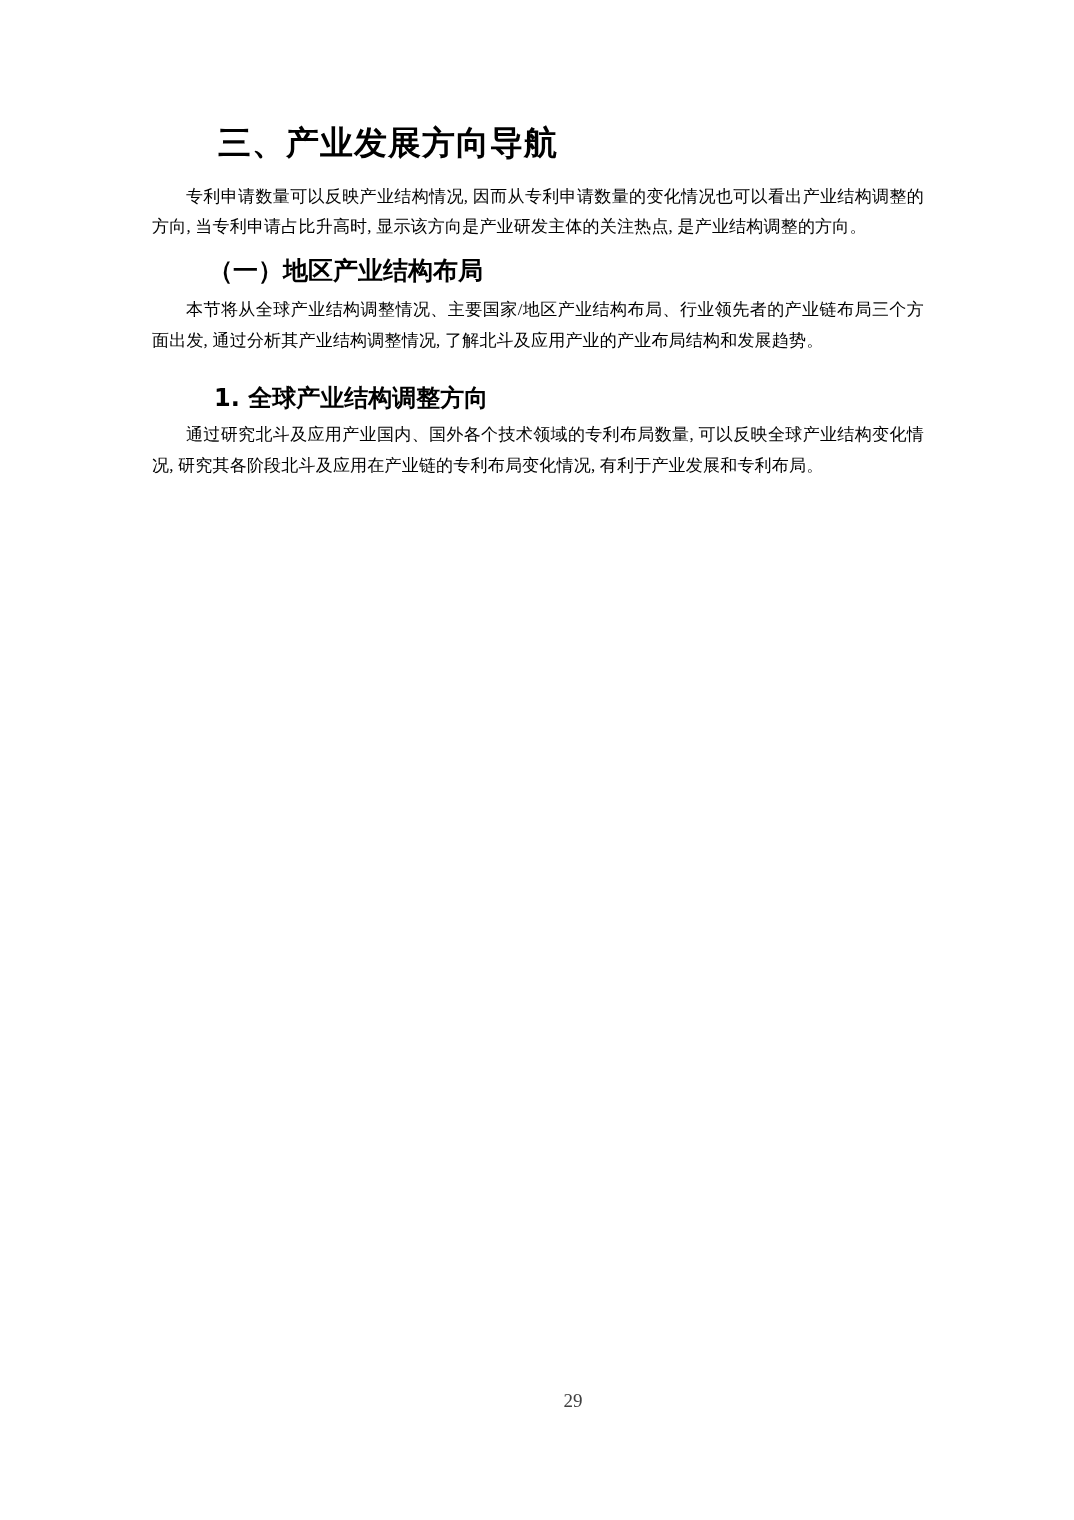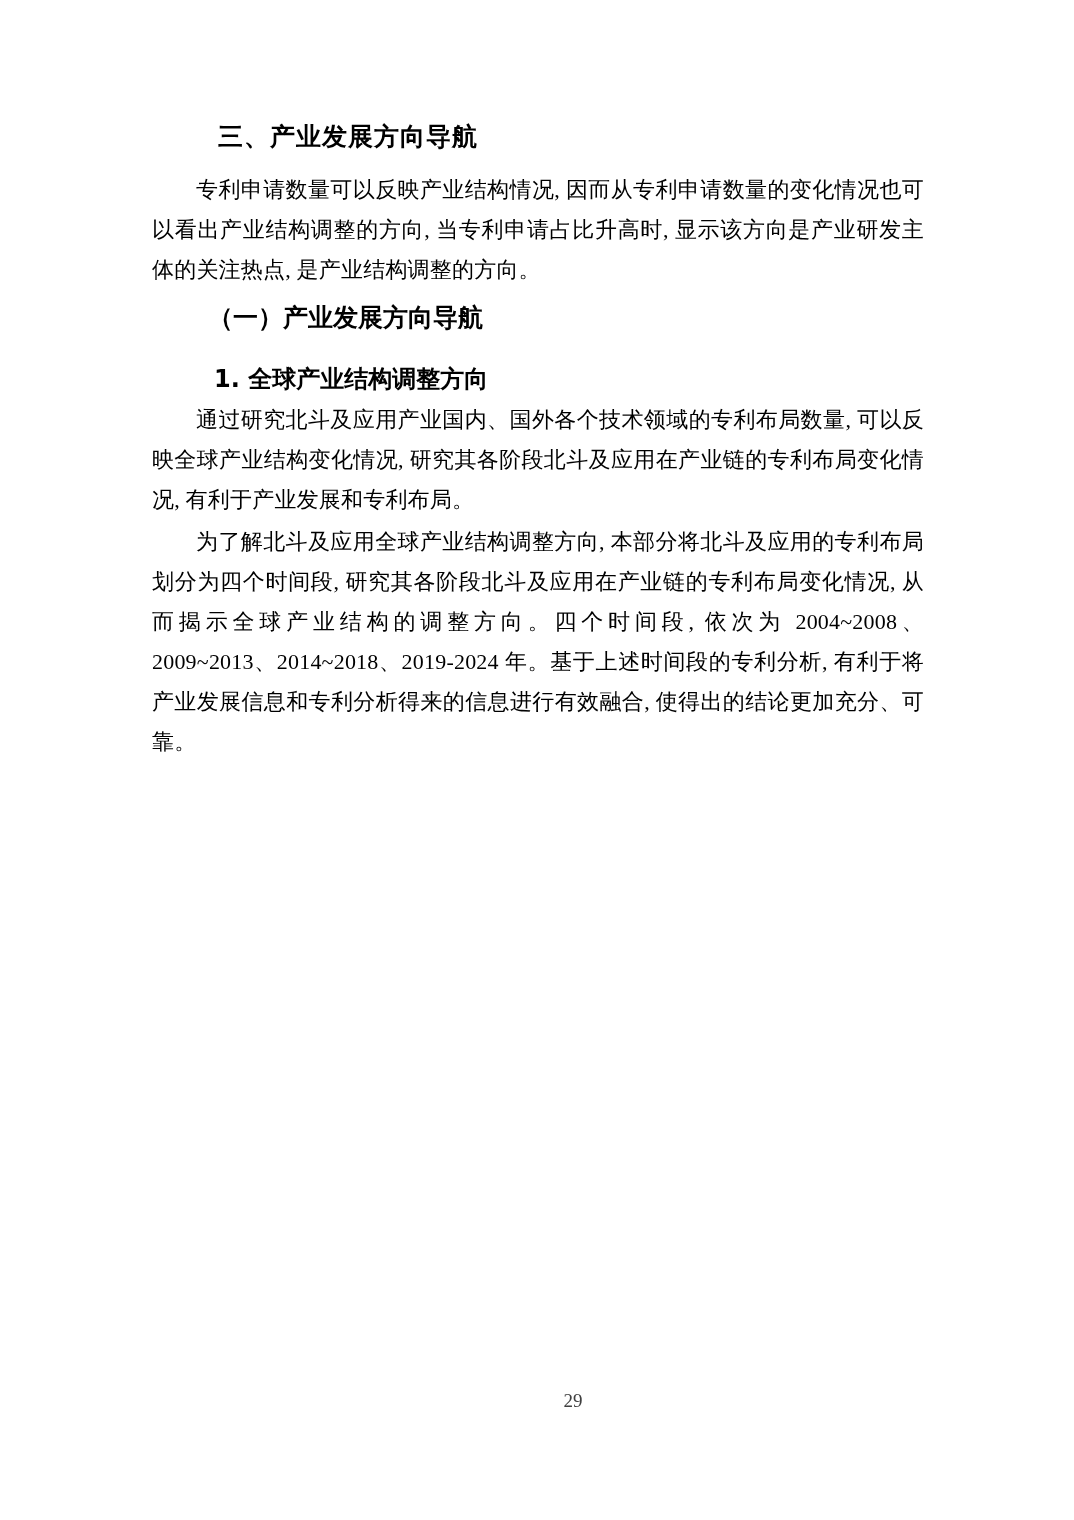--- a/index.html
+++ b/index.html
@@ -18,21 +18,21 @@
   .page {
     box-sizing: border-box;
     width: 1074px;
     height: 1520px;
     padding: 118px 150px 0 152px;
     position: relative;
   }
   .h-section {
     font-family: "DejaVu Sans", "Liberation Sans", sans-serif;
     font-weight: bold;
-    font-size: 25px;
+    font-size: 33px;
     letter-spacing: 1px;
     margin: 0 0 14px 0;
     padding-left: 66px;
     line-height: 1.5;
   }
   .h-sub {
     font-family: "DejaVu Sans", "Liberation Sans", sans-serif;
     font-weight: bold;
     font-size: 25px;
     margin: 8px 0 4px 0;
@@ -41,21 +41,21 @@
   }
   .h-sub2 {
     font-family: "DejaVu Sans", "Liberation Sans", sans-serif;
     font-weight: bold;
     font-size: 24px;
     margin: 22px 0 2px 0;
     padding-left: 62px;
     line-height: 1.6;
   }
   p.body-text {
-    font-size: 22px;
+    font-size: 17px;
     line-height: 1.82;
     margin: 0 0 2px 0;
     text-align: justify;
     text-justify: inter-ideograph;
     text-indent: 2em;
     letter-spacing: 0.2px;
   }
   .page-number {
     position: absolute;
     bottom: 108px;
@@ -70,22 +70,22 @@
 </style>
 </head>
 <body>
 
 <div class="page">
 
   <h2 class="h-section">三、产业发展方向导航</h2>
 
   <p class="body-text">专利申请数量可以反映产业结构情况, 因而从专利申请数量的变化情况也可以看出产业结构调整的方向, 当专利申请占比升高时, 显示该方向是产业研发主体的关注热点, 是产业结构调整的方向。</p>
 
-  <h3 class="h-sub">（一）产业发展方向导航</h3>
+  <h3 class="h-sub">（一）地区产业结构布局</h3>
 
+  <p class="body-text">本节将从全球产业结构调整情况、主要国家/地区产业结构布局、行业领先者的产业链布局三个方面出发, 通过分析其产业结构调整情况, 了解北斗及应用产业的产业布局结构和发展趋势。</p>
 
   <h4 class="h-sub2">1. 全球产业结构调整方向</h4>
 
   <p class="body-text">通过研究北斗及应用产业国内、国外各个技术领域的专利布局数量, 可以反映全球产业结构变化情况, 研究其各阶段北斗及应用在产业链的专利布局变化情况, 有利于产业发展和专利布局。</p>
-  <p class="body-text">为了解北斗及应用全球产业结构调整方向, 本部分将北斗及应用的专利布局划分为四个时间段, 研究其各阶段北斗及应用在产业链的专利布局变化情况, 从而揭示全球产业结构的调整方向。四个时间段, 依次为 2004~2008、2009~2013、2014~2018、2019-2024 年。基于上述时间段的专利分析, 有利于将产业发展信息和专利分析得来的信息进行有效融合, 使得出的结论更加充分、可靠。</p>
 
   <div class="page-number">29</div>
 </div>
 
 </body></html>

